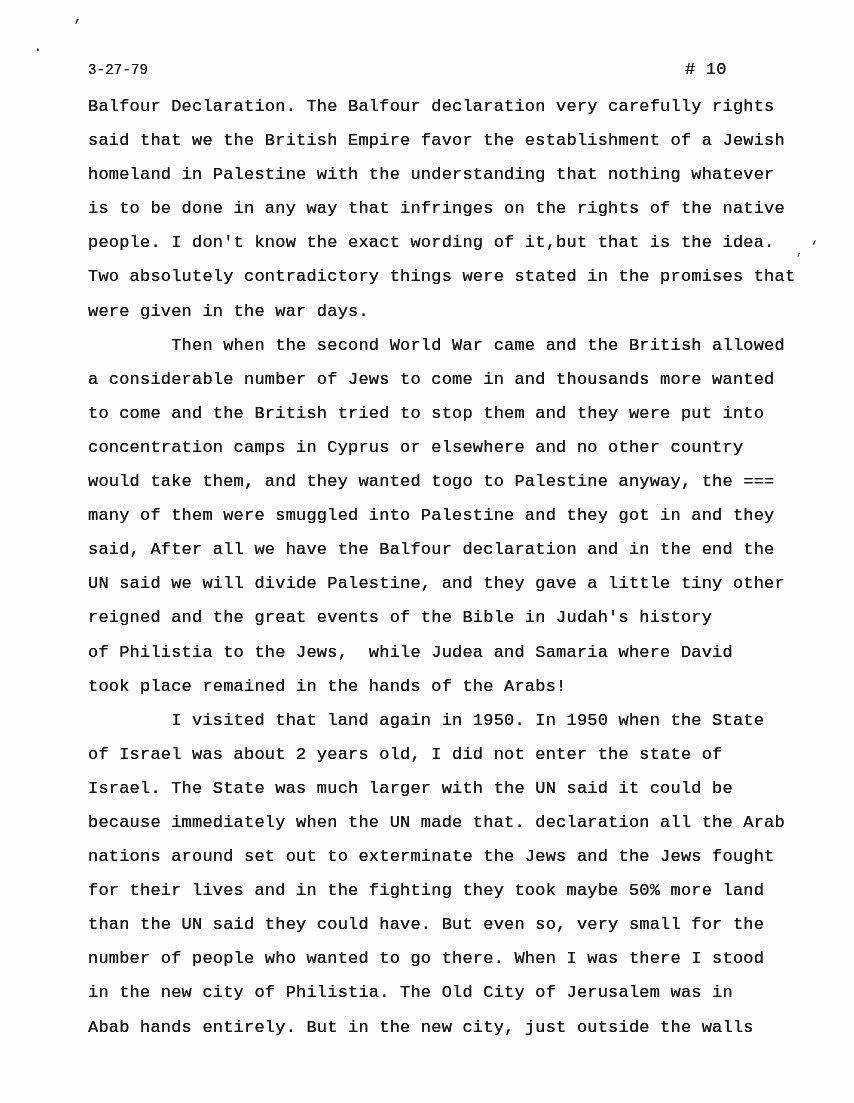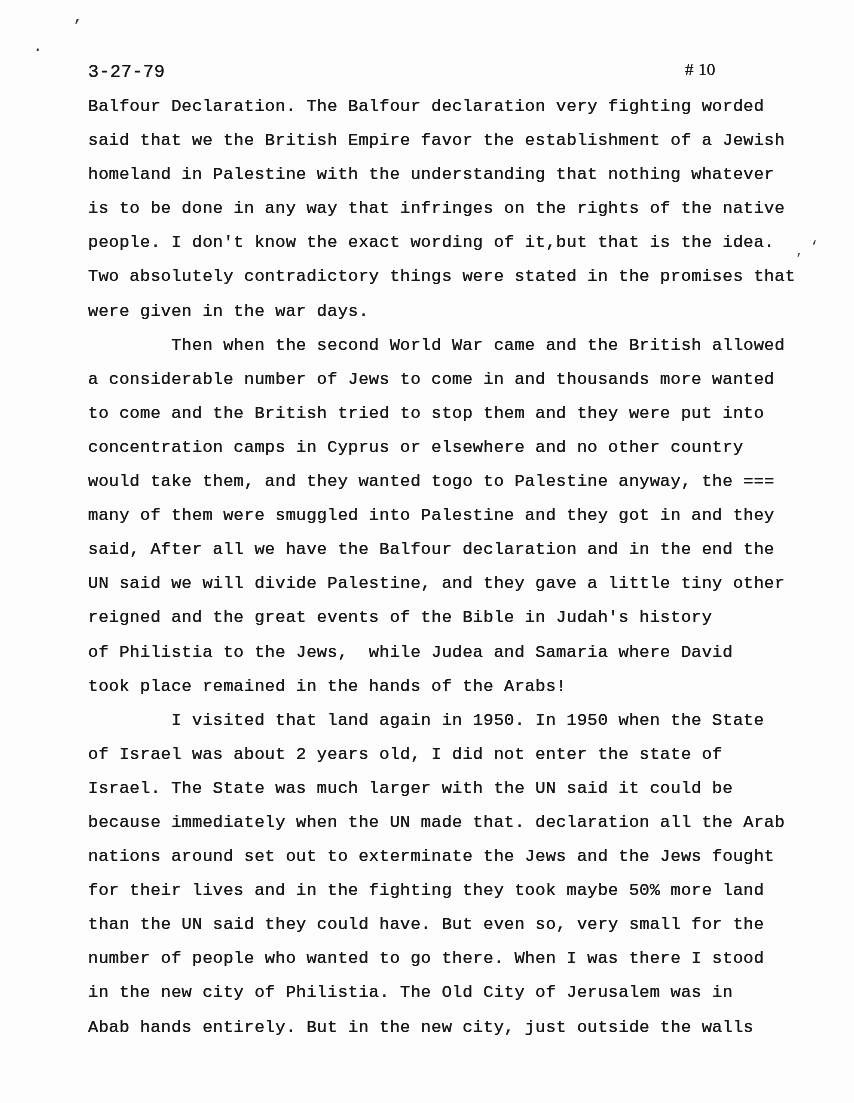--- a/index.html
+++ b/index.html
@@ -20,34 +20,33 @@
     position: absolute;
     top: 62px;
     left: 0;
     width: 100%;
     height: 24px;
   }
   .doc-date {
     position: absolute;
     left: 88px;
     top: 0;
-    font-size: 18px;
+    font-size: 14px;
     letter-spacing: 0.2px;
     text-shadow: 0 0 0.6px #161616;
     white-space: pre;
   }
   .doc-pagenum {
     position: absolute;
     left: 685px;
     top: -2px;
     font-size: 17px;
     letter-spacing: 0.2px;
     text-shadow: 0 0 0.6px #161616;
     white-space: pre;
-    font-family: Liberation Serif, serif;
   }
   .doc-body {
     position: absolute;
     top: 90px;
     left: 88px;
     width: 740px;
   }
   .doc-body .line {
     white-space: pre;
     font-size: 17px;
@@ -65,21 +64,21 @@
 </style>
 </head>
 <body>
 
 <div class="page">
   <div class="header-row">
     <span class="doc-date">3-27-79</span>
     <span class="doc-pagenum"># 10</span>
   </div>
   <div class="doc-body">
-      <div class="line">Balfour Declaration. The Balfour declaration very fighting worded</div>
+      <div class="line">Balfour Declaration. The Balfour declaration very carefully rights</div>
       <div class="line">said that we the British Empire favor the establishment of a Jewish</div>
       <div class="line">homeland in Palestine with the understanding that nothing whatever</div>
       <div class="line">is to be done in any way that infringes on the rights of the native</div>
       <div class="line">people. I don't know the exact wording of it,but that is the idea.</div>
       <div class="line">Two absolutely contradictory things were stated in the promises that</div>
       <div class="line">were given in the war days.</div>
       <div class="line">        Then when the second World War came and the British allowed</div>
       <div class="line">a considerable number of Jews to come in and thousands more wanted</div>
       <div class="line">to come and the British tried to stop them and they were put into</div>
       <div class="line">concentration camps in Cyprus or elsewhere and no other country</div>

